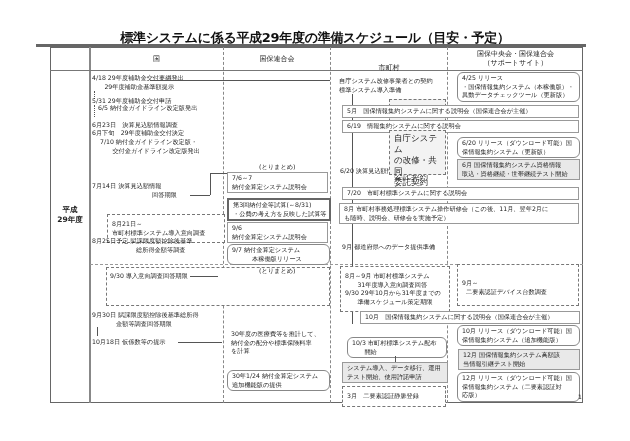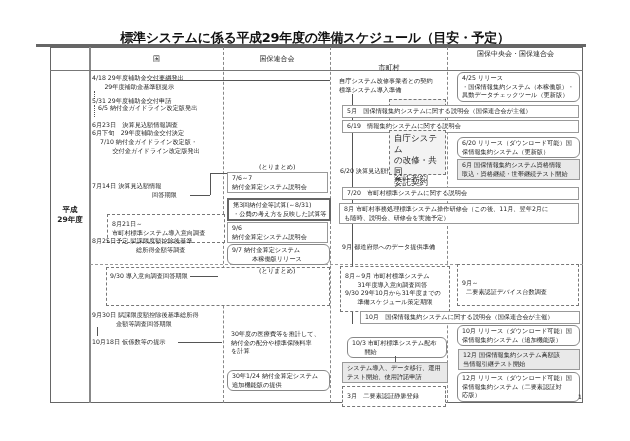--- a/index.html
+++ b/index.html
@@ -36,20 +36,21 @@
 <div class="abs vline" style="left:330px;top:47px;height:356px;"></div>
 <div class="abs vline" style="left:447px;top:47px;height:356px;"></div>
 <div class="abs hline" style="left:50px;top:70px;width:533px;"></div>
 <div class="abs hdash" style="left:90px;top:264px;width:493px;"></div>
 
 <div class="abs hdr" style="left:90px;width:133px;top:55px;">国</div>
 <div class="abs hdr" style="left:224px;width:106px;top:55px;">国保連合会</div>
 <div class="abs hdr" style="left:331px;width:116px;top:64px;">市町村</div>
 <div class="abs hdr" style="left:448px;width:135px;top:50px;">
   <div>国保中央会・国保連合会</div>
+  <div>（サポートサイト）</div>
 </div>
 
 <div class="abs rowlabel">
   <div>平成</div>
   <div>29年度</div>
 </div>
 
 <div class="abs t" style="left:92px;top:74px;">
   <div>4/18 29年度補助金交付要綱発出</div>
   <div>　　29年度補助金基準額提示</div>

